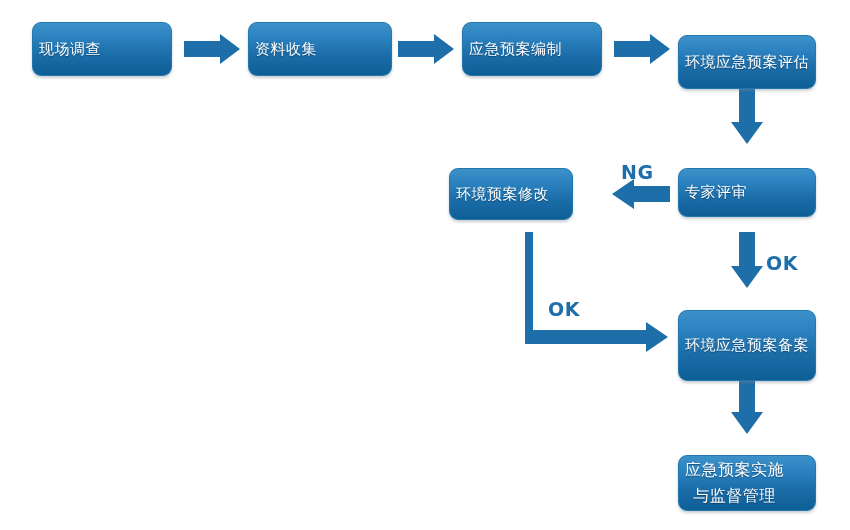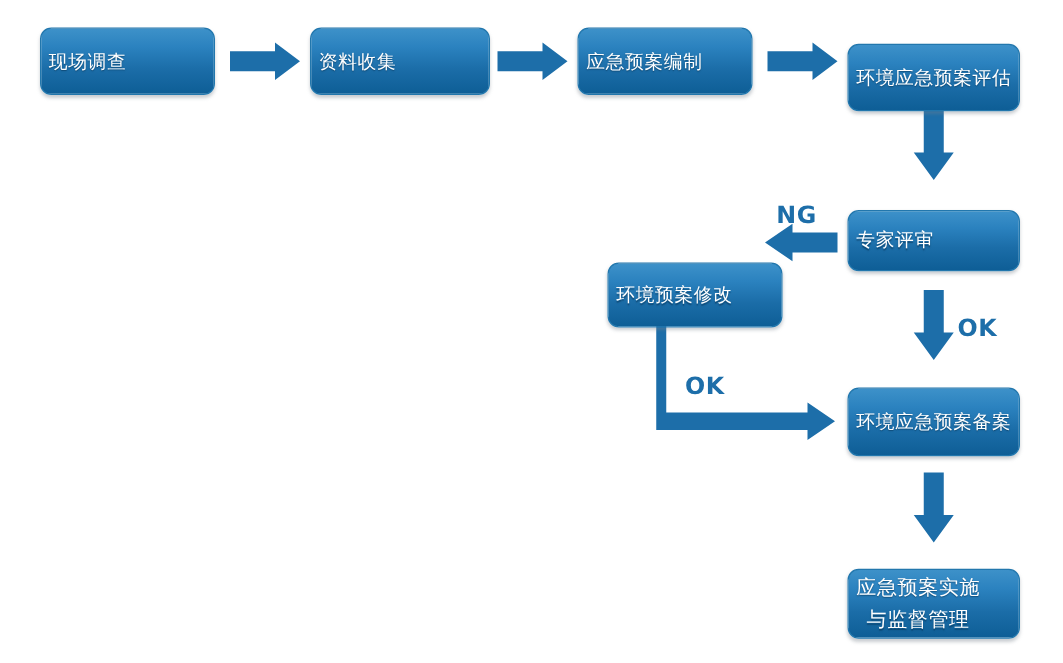--- a/index.html
+++ b/index.html
@@ -108,29 +108,29 @@
 </div>
 
 <div class="node" id="node-n3" style="left:462px; top:22px; width:140px; height:54px;">
   <span class="node-label">应急预案编制</span>
 </div>
 
 <div class="node" id="node-n4" style="left:678px; top:35px; width:138px; height:54px;">
   <span class="node-label">环境应急预案评估</span>
 </div>
 
-<div class="node" id="node-n5" style="left:486px; top:168px; width:140px; height:52px;margin-top:42px;">
+<div class="node" id="node-n5" style="left:449px; top:168px; width:124px; height:52px;">
   <span class="node-label">环境预案修改</span>
 </div>
 
 <div class="node" id="node-n6" style="left:678px; top:168px; width:138px; height:49px;">
   <span class="node-label">专家评审</span>
 </div>
 
-<div class="node" id="node-n7" style="left:678px; top:310px; width:138px; height:55px;">
+<div class="node" id="node-n7" style="left:678px; top:310px; width:138px; height:71px;">
   <span class="node-label">环境应急预案备案</span>
 </div>
 
 <div class="node two-line" id="node-n8" style="left:678px; top:455px; width:138px; height:56px;">
   <span class="node-label">应急预案实施
 与监督管理</span>
 </div>
 
 <div class="edge-label" style="left:621px; top:148px;margin-top:13px;">NG</div>
 

